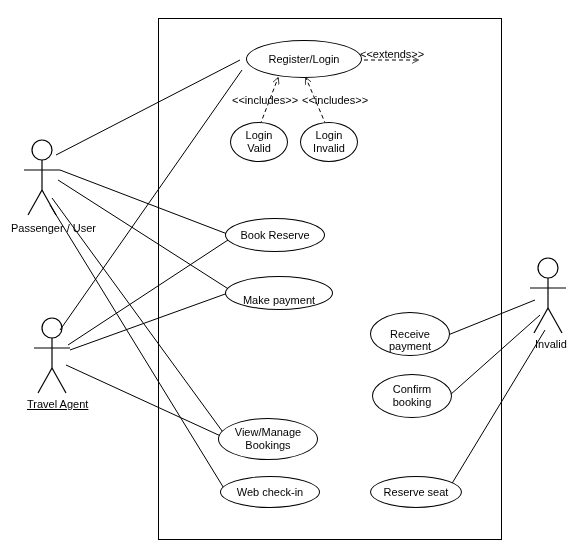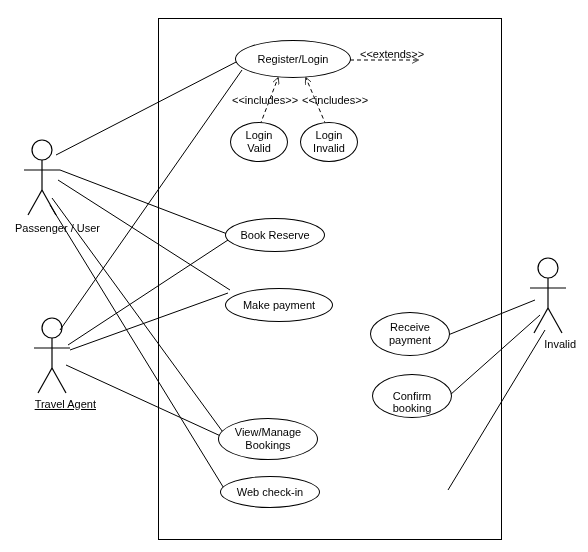--- a/index.html
+++ b/index.html
@@ -35,21 +35,22 @@
     text-align: center;
     line-height: 1.15;
     padding: 2px;
     box-sizing: border-box;
   }
   .ellipse span {
     display: block;
   }
   .actor-label {
     position: absolute;
-    text-align: right;
+    text-align: left;
+    padding-left: 11px;
   }
   .stereotype {
     position: absolute;
     font-size: 11px;
     background: transparent;
   }
   svg.overlay {
     position: absolute;
     left: 0;
     top: 0;
@@ -111,57 +112,60 @@
 
     <line x1="260" y1="125" x2="278" y2="78" stroke="#000" stroke-width="1" stroke-dasharray="4 3" marker-end="url(#arrow)"></line>
 
     <line x1="326" y1="125" x2="306" y2="78" stroke="#000" stroke-width="1" stroke-dasharray="4 3" marker-end="url(#arrow)"></line>
 
     <line x1="350" y1="60" x2="418" y2="60" stroke="#000" stroke-width="1" stroke-dasharray="4 3" marker-end="url(#arrow)"></line>
   </svg>
 
   <div class="system-box" style="left:158px; top:18px; width:342px; height:520px;"></div>
 
-  <div class="ellipse" style="left:235px; top:40px; width:116px; height:38px;">
+  <div class="ellipse" style="left:246px; top:40px; width:116px; height:38px;">
     <span>Register/Login</span>
   </div>
 
 
   <div class="ellipse" style="left:230px; top:122px; width:58px; height:40px;">
     <span>Login<br>Valid</span>
   </div>
 
   <div class="ellipse" style="left:300px; top:122px; width:58px; height:40px;">
     <span>Login<br>Invalid</span>
   </div>
 
   <div class="ellipse" style="left:225px; top:218px; width:100px; height:34px;">
     <span>Book Reserve</span>
   </div>
 
-  <div class="ellipse" style="left:225px; top:288px; width:108px; height:34px;">
+  <div class="ellipse" style="left:225px; top:276px; width:108px; height:34px;align-items:flex-end;">
     <span>Make payment</span>
   </div>
 
-  <div class="ellipse" style="left:370px; top:312px; width:80px; height:44px;">
+  <div class="ellipse" style="left:370px; top:312px; width:80px; height:44px;align-items:flex-end;">
     <span>Receive<br>payment</span>
   </div>
 
-  <div class="ellipse" style="left:372px; top:374px; width:80px; height:44px;align-items:flex-end;">
+  <div class="ellipse" style="left:372px; top:374px; width:80px; height:44px;">
     <span>Confirm<br>booking</span>
   </div>
 
   <div class="ellipse" style="left:218px; top:418px; width:100px; height:42px;">
     <span>View/Manage<br>Bookings</span>
   </div>
 
   <div class="ellipse" style="left:220px; top:476px; width:100px; height:32px;">
     <span>Web check-in</span>
   </div>
 
+  <div class="ellipse" style="left:370px; top:476px; width:92px; height:32px;">
+    <span>Reserve seat</span>
+  </div>
 
   <div class="stereotype" style="left:360px; top:48px;">&lt;&lt;extends&gt;&gt;</div>
   <div class="stereotype" style="left:232px; top:94px;">&lt;&lt;includes&gt;&gt;</div>
   <div class="stereotype" style="left:302px; top:94px;">&lt;&lt;includes&gt;&gt;</div>
 
   <div class="actor-label" style="left:0px; top:222px; width:100px;">Passenger / User</div>
   <div class="actor-label" style="left:16px; top:398px; width:80px;text-decoration:underline;">Travel Agent</div>
   <div class="actor-label" style="left:524px; top:338px; width:52px;">Invalid</div>
 
 </div>

